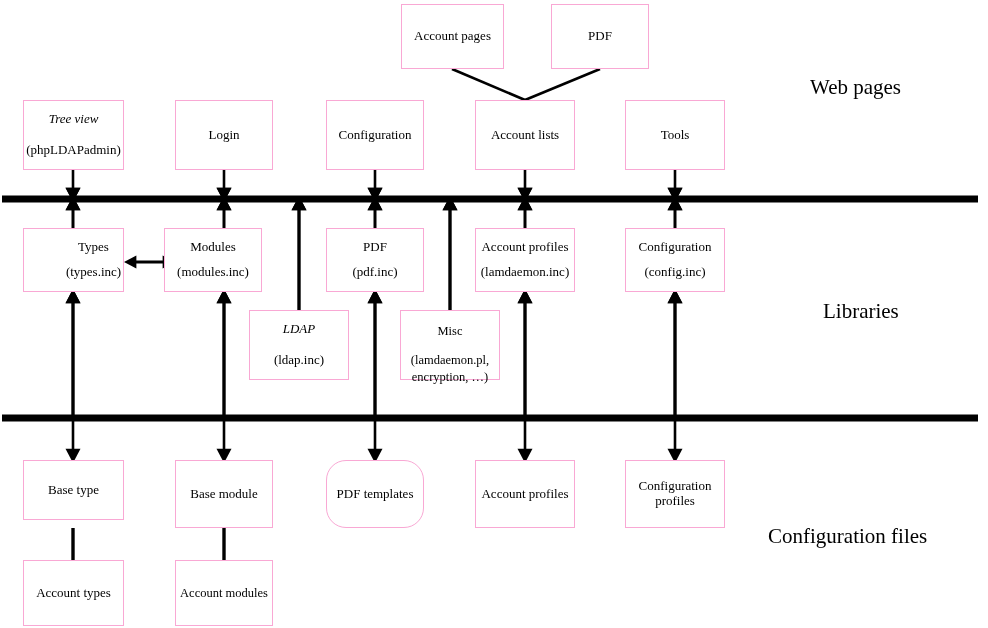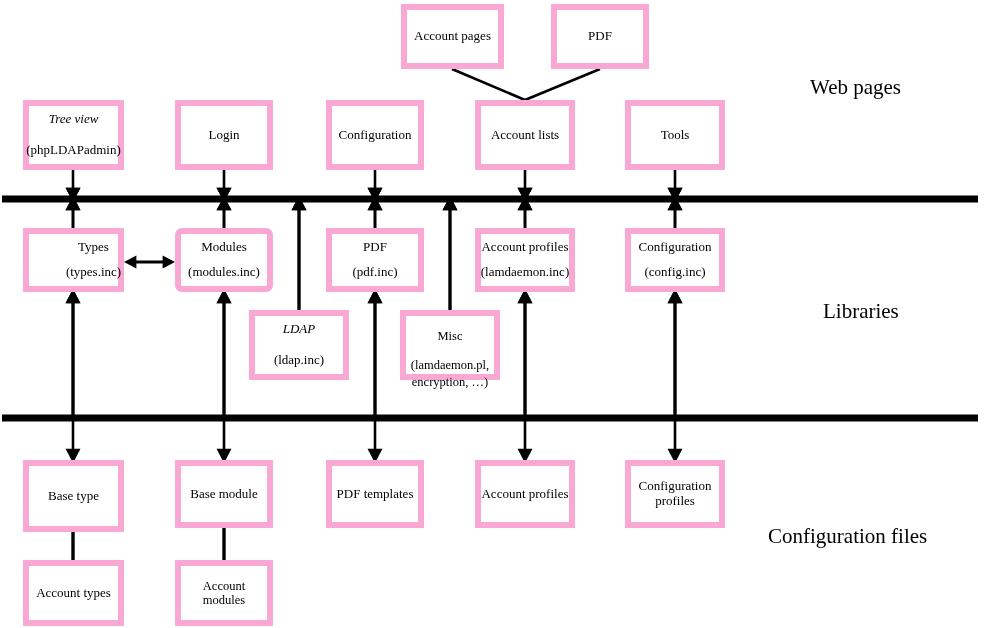--- a/index.html
+++ b/index.html
@@ -20,21 +20,21 @@
     position: absolute;
     left: 0;
     top: 0;
     width: 988px;
     height: 628px;
     pointer-events: none;
   }
   .node {
     position: absolute;
     box-sizing: border-box;
-    border: 6px solid #f9a8d4;
+    border: 1px solid #f9a8d4;
     background: #ffffff;
     display: flex;
     flex-direction: column;
     align-items: center;
     justify-content: center;
     text-align: center;
     color: #000000;
     font-size: 13px;
     line-height: 1.15;
     z-index: 3;
@@ -212,21 +212,21 @@
 
   <div class="node" style="left:625px; top:100px; width:100px; height:70px;">
     <span class="line1">Tools</span>
   </div>
 
   <div class="node two-line-tight" style="left:23px; top:228px; width:101px; height:64px;padding-left:40px;">
     <span class="line1">Types</span>
     <span class="line2">(types.inc)</span>
   </div>
 
-  <div class="node two-line-tight" style="left:175px; top:228px; width:98px; height:64px;border-radius:7px;">
+  <div class="node two-line-tight" style="left:164px; top:228px; width:98px; height:64px;">
     <span class="line1">Modules</span>
     <span class="line2">(modules.inc)</span>
   </div>
 
   <div class="node two-line-tight" style="left:326px; top:228px; width:98px; height:64px;">
     <span class="line1">PDF</span>
     <span class="line2">(pdf.inc)</span>
   </div>
 
   <div class="node two-line-tight" style="left:475px; top:228px; width:100px; height:64px;">
@@ -242,29 +242,29 @@
   <div class="node two-line" style="left:249px; top:310px; width:100px; height:70px;">
     <span class="line1">LDAP</span>
     <span class="line2">(ldap.inc)</span>
   </div>
 
   <div class="node wrapline" style="left:400px; top:310px; width:100px; height:70px; justify-content:flex-start; padding-top:12px; font-size:12.5px;">
     <span class="line1" style="margin-bottom:12px;">Misc</span>
     <span class="line2">(lamdaemon.pl, encryption, …)</span>
   </div>
 
-  <div class="node" style="left:23px; top:460px; width:101px; height:72px;">
+  <div class="node" style="left:23px; top:460px; width:101px; height:60px;">
     <span class="line1">Base type</span>
   </div>
 
   <div class="node" style="left:175px; top:460px; width:98px; height:68px;">
     <span class="line1">Base module</span>
   </div>
 
-  <div class="node" style="left:326px; top:460px; width:98px; height:68px;">
+  <div class="node" style="left:326px; top:460px; width:98px; height:68px;border-radius:20px;">
     <span class="line1">PDF templates</span>
   </div>
 
   <div class="node" style="left:475px; top:460px; width:100px; height:68px;">
     <span class="line1">Account profiles</span>
   </div>
 
   <div class="node" style="left:625px; top:460px; width:100px; height:68px;">
     <span class="line1">Configuration</span>
     <span class="line2">profiles</span>

